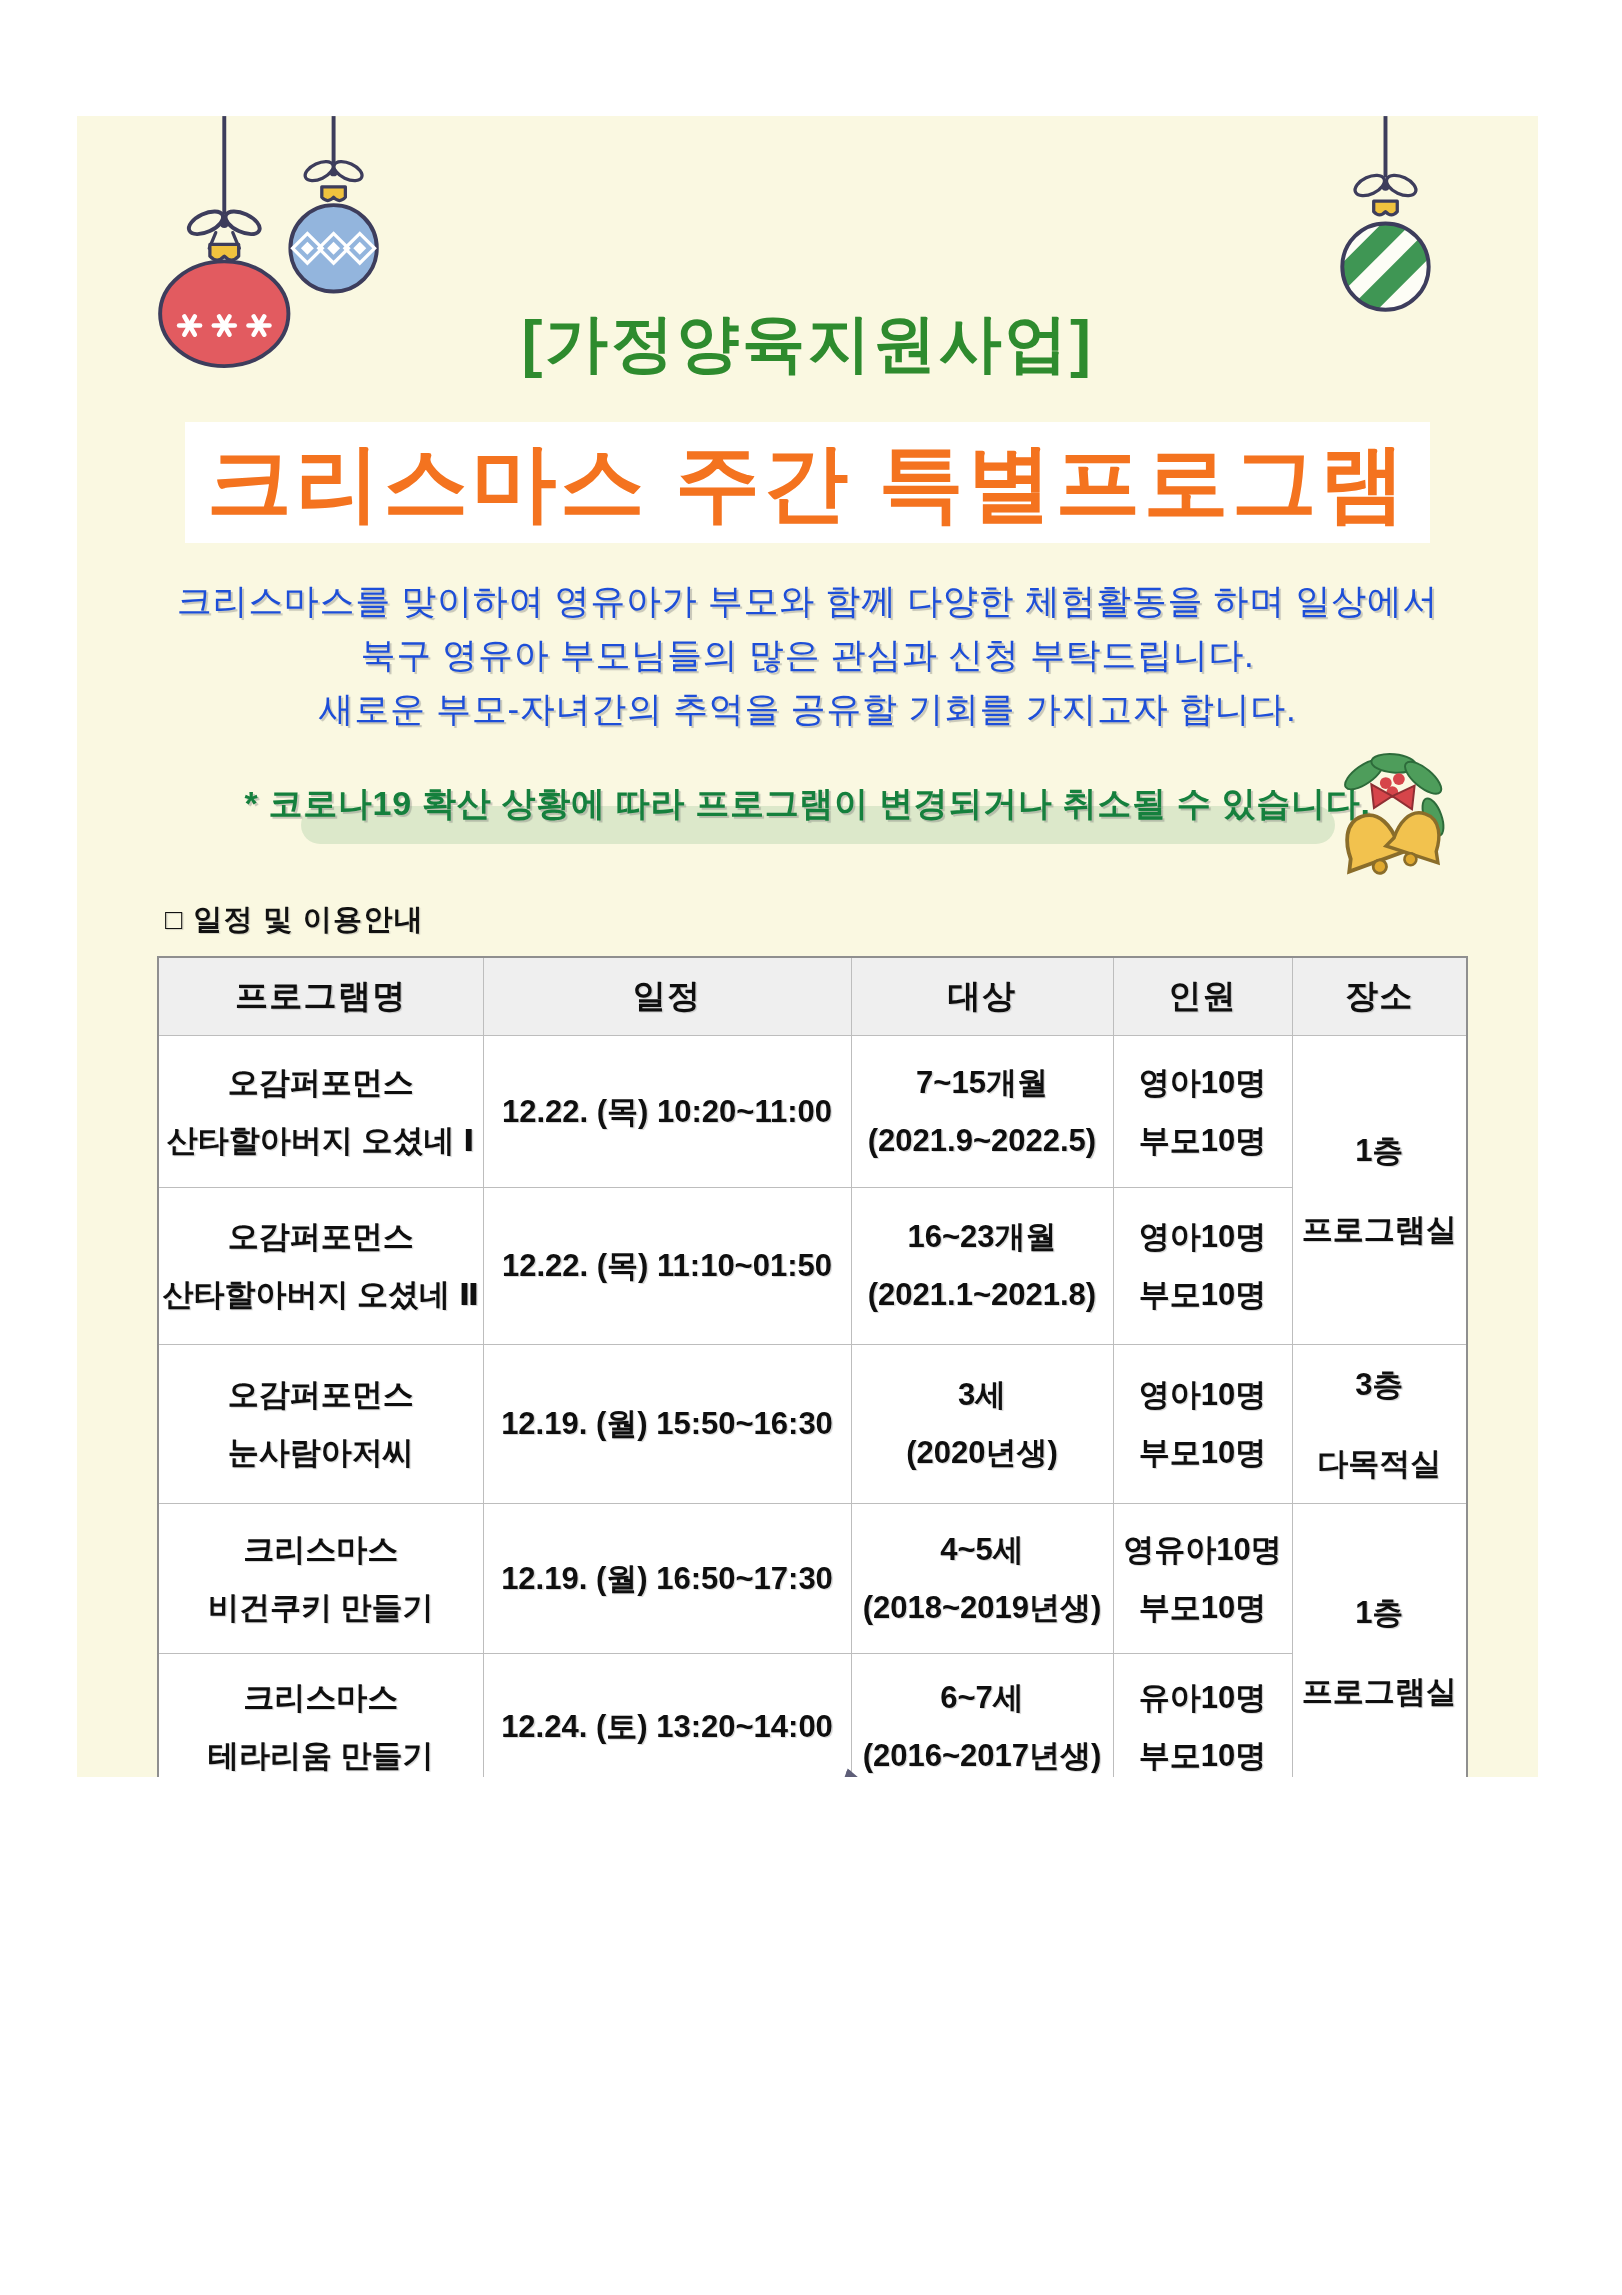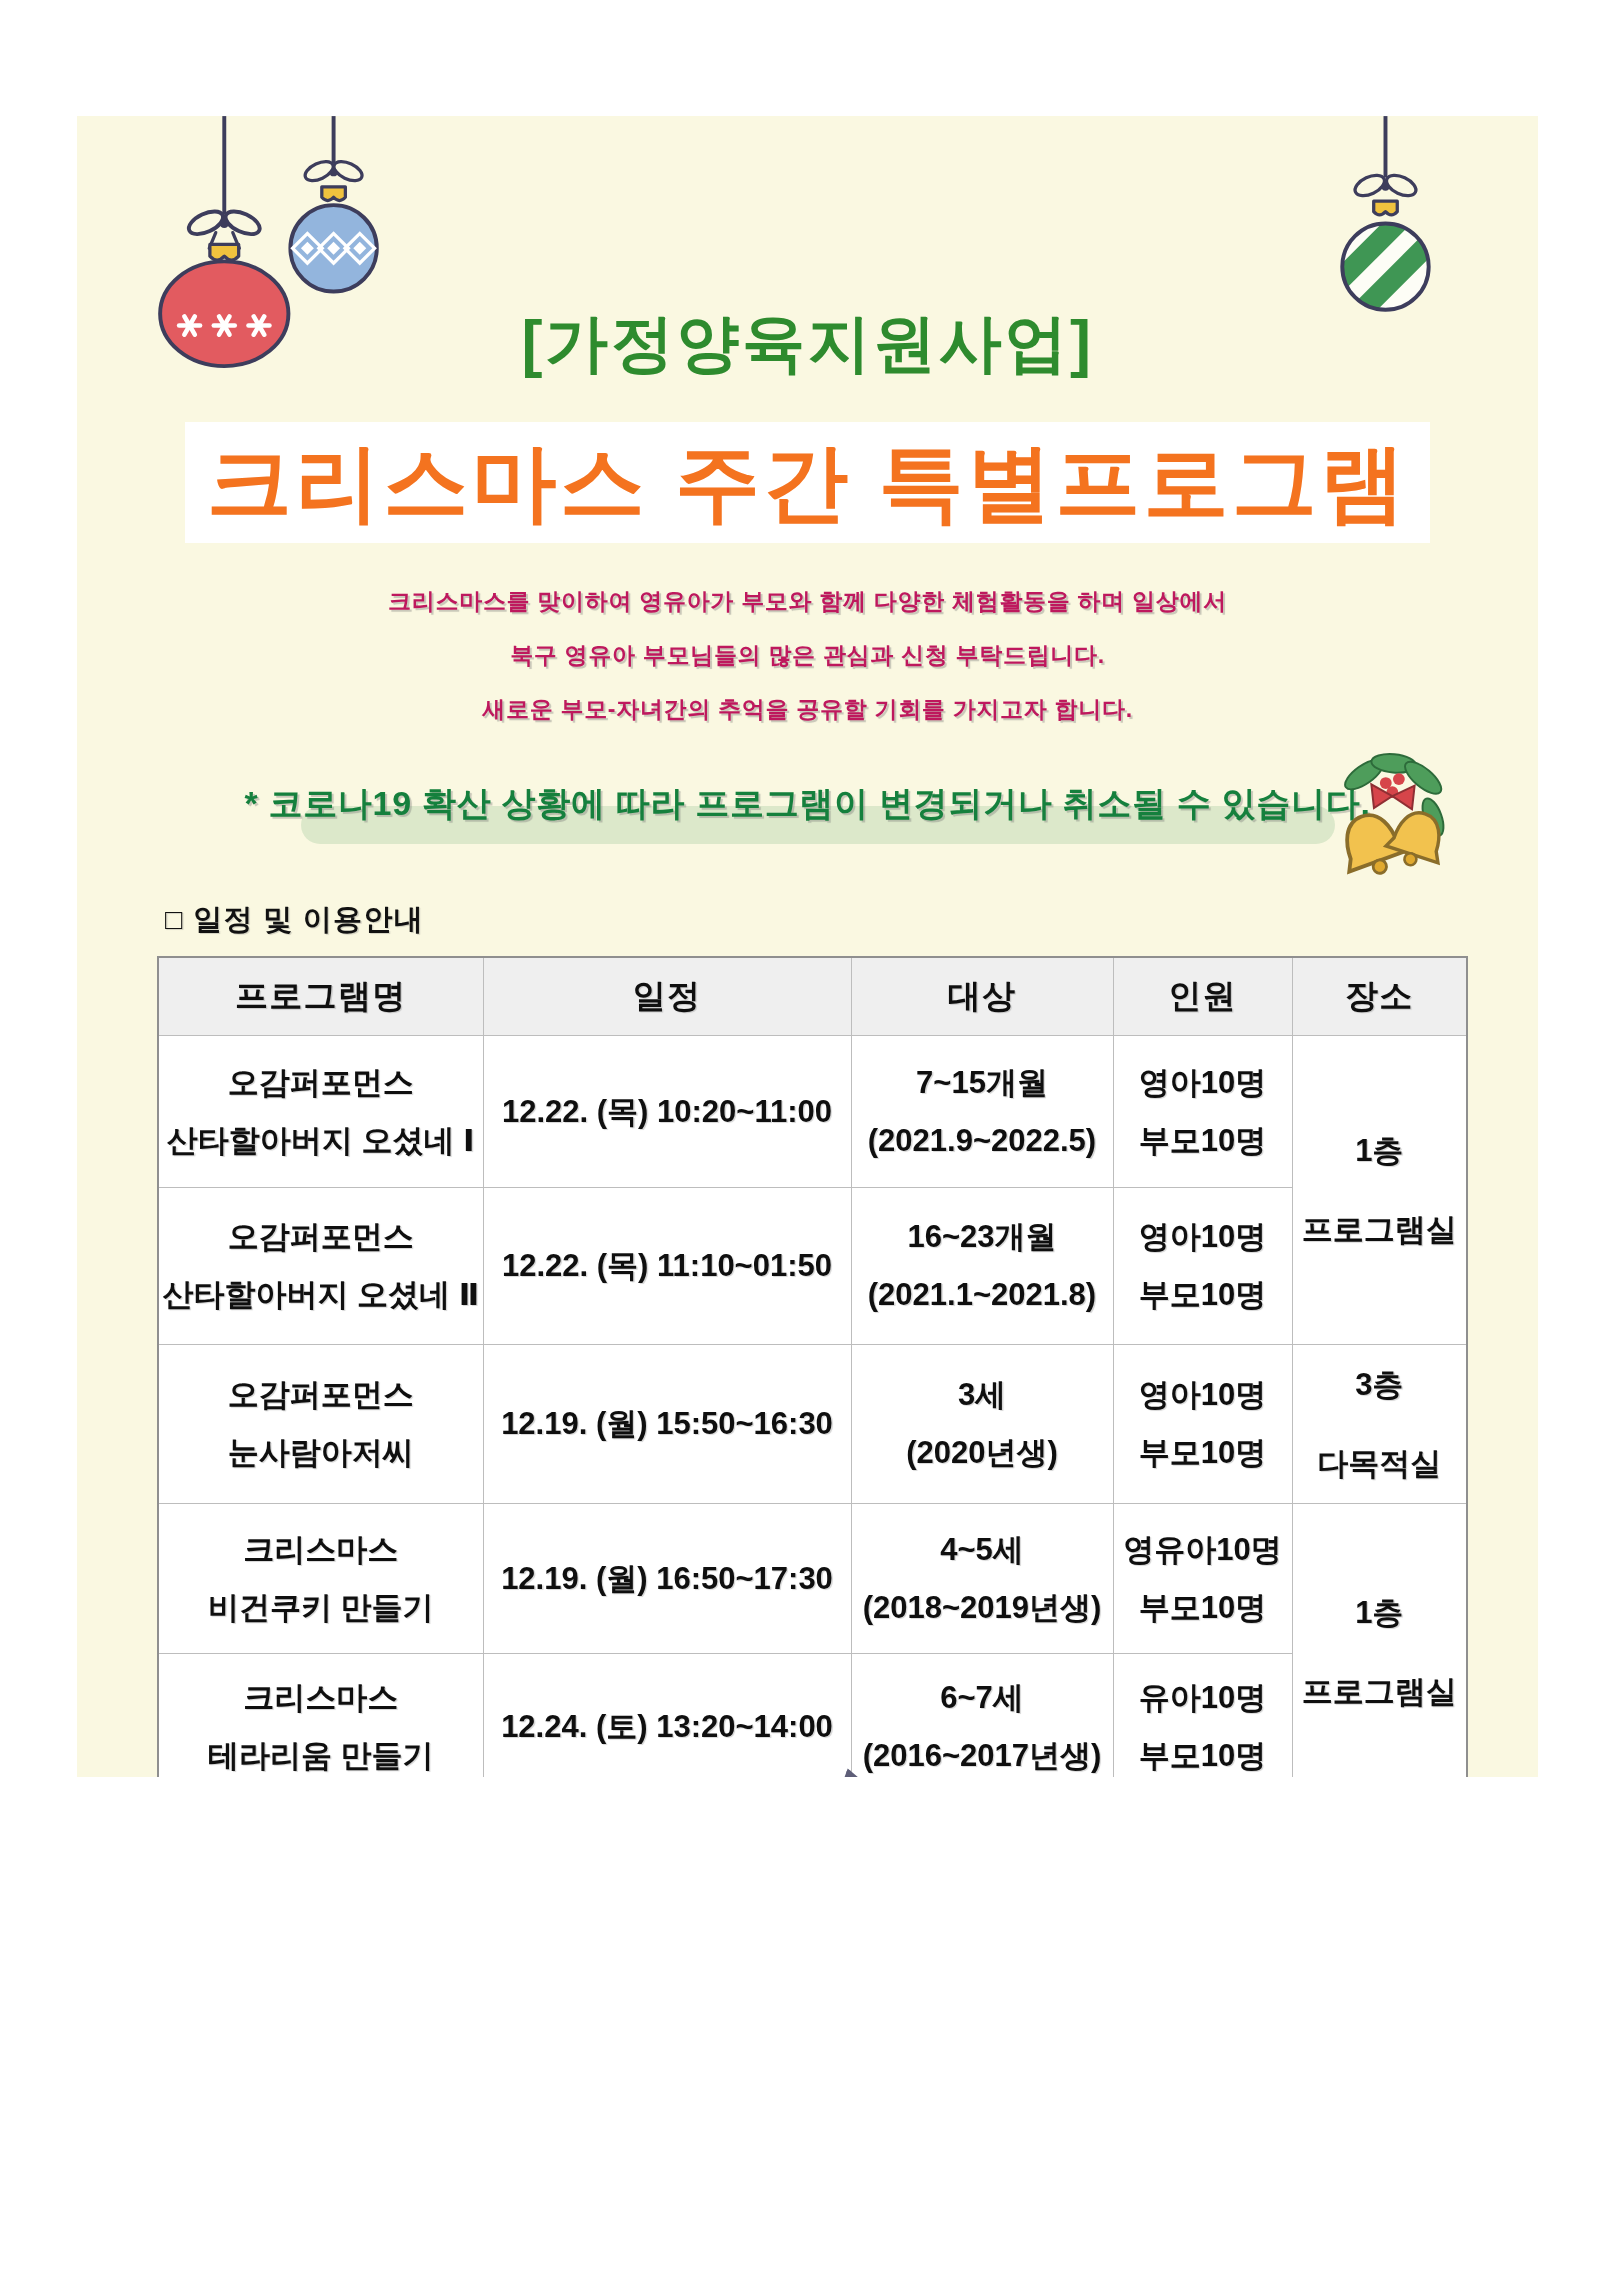--- a/index.html
+++ b/index.html
@@ -5,22 +5,22 @@
   html,body{margin:0;padding:0;background:#fff;}
   .page{position:relative;width:1623px;height:1777px;background:#ffffff;overflow:hidden;
         font-family:"Liberation Sans","DejaVu Sans",sans-serif;}
   .poster{position:absolute;left:77px;top:116px;width:1461px;height:2063px;background:#FAF8E1;}
   .deco-top{position:absolute;left:0;top:0;width:1461px;height:406px;}
   .category-title{position:absolute;left:0;top:191px;width:100%;text-align:center;
         font-size:63px;line-height:72px;font-weight:bold;color:#2E8B2E;letter-spacing:2.6px;}
   .title-band{position:absolute;left:0;top:306px;width:100%;height:105px;text-align:center;}
   .title-band span{display:inline-block;background:#ffffff;padding:8px 22px;line-height:105px;
         font-size:85px;font-weight:bold;color:#F4731F;letter-spacing:3.3px;white-space:nowrap;}
-  .intro{position:absolute;left:0;top:458px;width:100%;text-align:center;font-size:23px;
-        line-height:54px;font-weight:bold;color:#be185d;letter-spacing:0.7px;
+  .intro{position:absolute;left:0;top:458px;width:100%;text-align:center;font-size:35px;
+        line-height:54px;font-weight:normal;color:#1d4ed8;letter-spacing:0.7px;
         text-shadow:2px 2px 0.7px rgba(110,110,110,0.35);}
   .note-area{position:absolute;left:0;top:654px;width:100%;height:92px;}
   .note-pill{position:absolute;left:224px;top:36px;width:1034px;height:38px;border-radius:19.6px;
         background:#DCE8CA;}
   .note-text{position:absolute;left:0;top:14.4px;width:100%;text-align:center;font-size:34px;
         line-height:38px;font-weight:bold;color:#15803d;letter-spacing:0.7px;
         text-shadow:2px 2px 0.7px rgba(110,110,110,0.35);}
   .bells-icon{position:absolute;left:1251px;top:629px;width:128px;height:141px;}
   .section-heading{position:absolute;left:88px;top:784px;font-size:29px;font-weight:bold;
         color:#111;letter-spacing:1.3px;text-shadow:1.3px 1.3px 0.7px rgba(120,120,120,0.3);}

